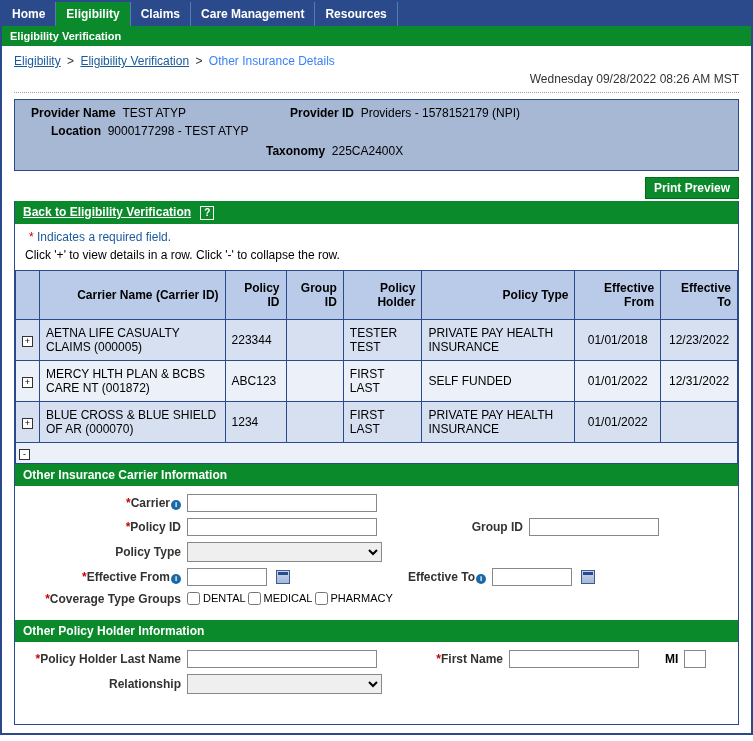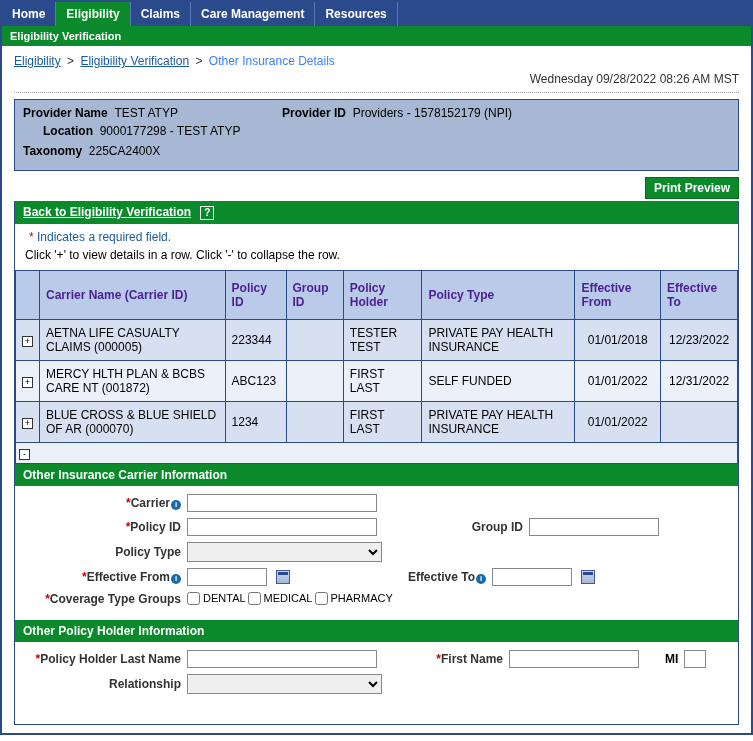--- a/index.html
+++ b/index.html
@@ -9,34 +9,34 @@
 .topnav .tab { color: #fff; padding: 5px 10px; border-right: 1px solid #5a7ab5; font-weight: bold; font-size: 12px; cursor: pointer; }
 .topnav .tab.active { background: #0a8a2a; }
 .subnav { background: #0a8a2a; color: #fff; padding: 4px 8px; font-weight: bold; font-size: 11px; }
 .content { padding: 8px 12px; }
 .breadcrumb { font-size: 12px; margin-bottom: 4px; }
 .breadcrumb a { color: #1a5a9a; text-decoration: underline; }
 .breadcrumb .sep { color: #333; margin: 0 3px; }
 .breadcrumb .current { color: #3b82f6; }
 .timestamp { text-align: right; color: #333; font-size: 12px; margin-bottom: 6px; }
 .dotted-line { border-top: 1px dotted #999; margin: 2px 0 6px 0; }
-.provider-box { background: #a6b8d4; border: 1px solid #2b4a8c; padding: 6px 8px; font-size: 12px; }
+.provider-box { background: #a6b8d4; border: 1px solid #2b4a8c; padding: 6px 16px; font-size: 12px; }
 .provider-row { display: flex; flex-wrap: wrap; gap: 4px 24px; margin-bottom: 6px; }
 .provider-row .lbl { font-weight: bold; }
 .print-preview { text-align: right; margin: 10px 0 6px 0; }
 .print-preview .btn { background: #0a8a2a; color: #fff; padding: 3px 8px; font-weight: bold; border: 1px solid #066a1e; cursor: pointer; font-size: 12px; }
 .section-bar { background: #0a8a2a; color: #fff; padding: 4px 8px; font-weight: bold; display: flex; justify-content: space-between; align-items: center; font-size: 12px; }
 .section-bar a { color: #ffffff; text-decoration: underline; }
 .section-bar .help-icon { border: 1px solid #fff; width: 14px; height: 14px; display: inline-flex; align-items: center; justify-content: center; font-size: 10px; margin-left: 6px; cursor: pointer; }
 .page-body { border: 1px solid #2b4a8c; border-top: none; }
 .required-note { color: #1a5a9a; padding: 6px 10px 2px 14px; font-size: 12px; }
 .required-note .ast { color: #c00; }
 .instruction { padding: 2px 10px 8px 10px; font-size: 12px; }
 table.datagrid { width: 100%; border-collapse: collapse; font-size: 12px; }
-table.datagrid th { background: #b9cbe8; color: #4c1d95; font-weight: bold; padding: 10px 6px; border: 1px solid #2b4a8c; text-align: left; }
+table.datagrid th { background: #b9cbe8; color: #000000; font-weight: bold; padding: 10px 6px; border: 1px solid #2b4a8c; text-align: right; }
 table.datagrid td { border: 1px solid #2b4a8c; padding: 6px; vertical-align: middle; }
 table.datagrid tbody tr:nth-child(odd) { background: #d6e0f0; }
 table.datagrid tbody tr:nth-child(even) { background: #ecf0f8; }
 .exp-cell { width: 20px; text-align: center; }
 .exp-btn { display: inline-block; width: 11px; height: 11px; border: 1px solid #333; font-size: 9px; line-height: 9px; text-align: center; cursor: pointer; background: #fff; }
 .last-expand-row { background: #ecf0f8; padding: 3px; border: 1px solid #2b4a8c; border-top: none; }
 .form-section { padding: 8px 6px; }
 .form-row { display: flex; align-items: center; margin-bottom: 6px; gap: 6px; }
 .form-row .label-col { width: 160px; text-align: right; font-weight: bold; color: #333; }
 .form-row .label-col2 { width: 120px; text-align: right; font-weight: bold; color: #333; margin-left: 20px; }
@@ -75,21 +75,21 @@
     <div class="timestamp">Wednesday 09/28/2022 08:26 AM MST</div>
     <div class="dotted-line"></div>
 
     <div class="provider-box">
       <div class="provider-row">
         <span><span class="lbl">Provider Name</span>&nbsp;&nbsp;<span>TEST ATYP</span></span>
         <span style="margin-left:80px;"><span class="lbl">Provider ID</span>&nbsp;&nbsp;<span>Providers - 1578152179 (NPI)</span></span>
         <span style="margin-left:20px;"><span class="lbl">Location</span>&nbsp;&nbsp;<span>9000177298 - TEST ATYP</span></span>
       </div>
       <div class="provider-row">
-        <span style=""><span class="lbl">Taxonomy</span>&nbsp;&nbsp;<span>225CA2400X</span></span>
+        <span style="margin-left:235px;"><span class="lbl">Taxonomy</span>&nbsp;&nbsp;<span>225CA2400X</span></span>
       </div>
     </div>
 
     <div class="print-preview">
       <span class="btn">Print Preview</span>
     </div>
 
     <div class="page-body">
       <div class="section-bar">
         <span>

